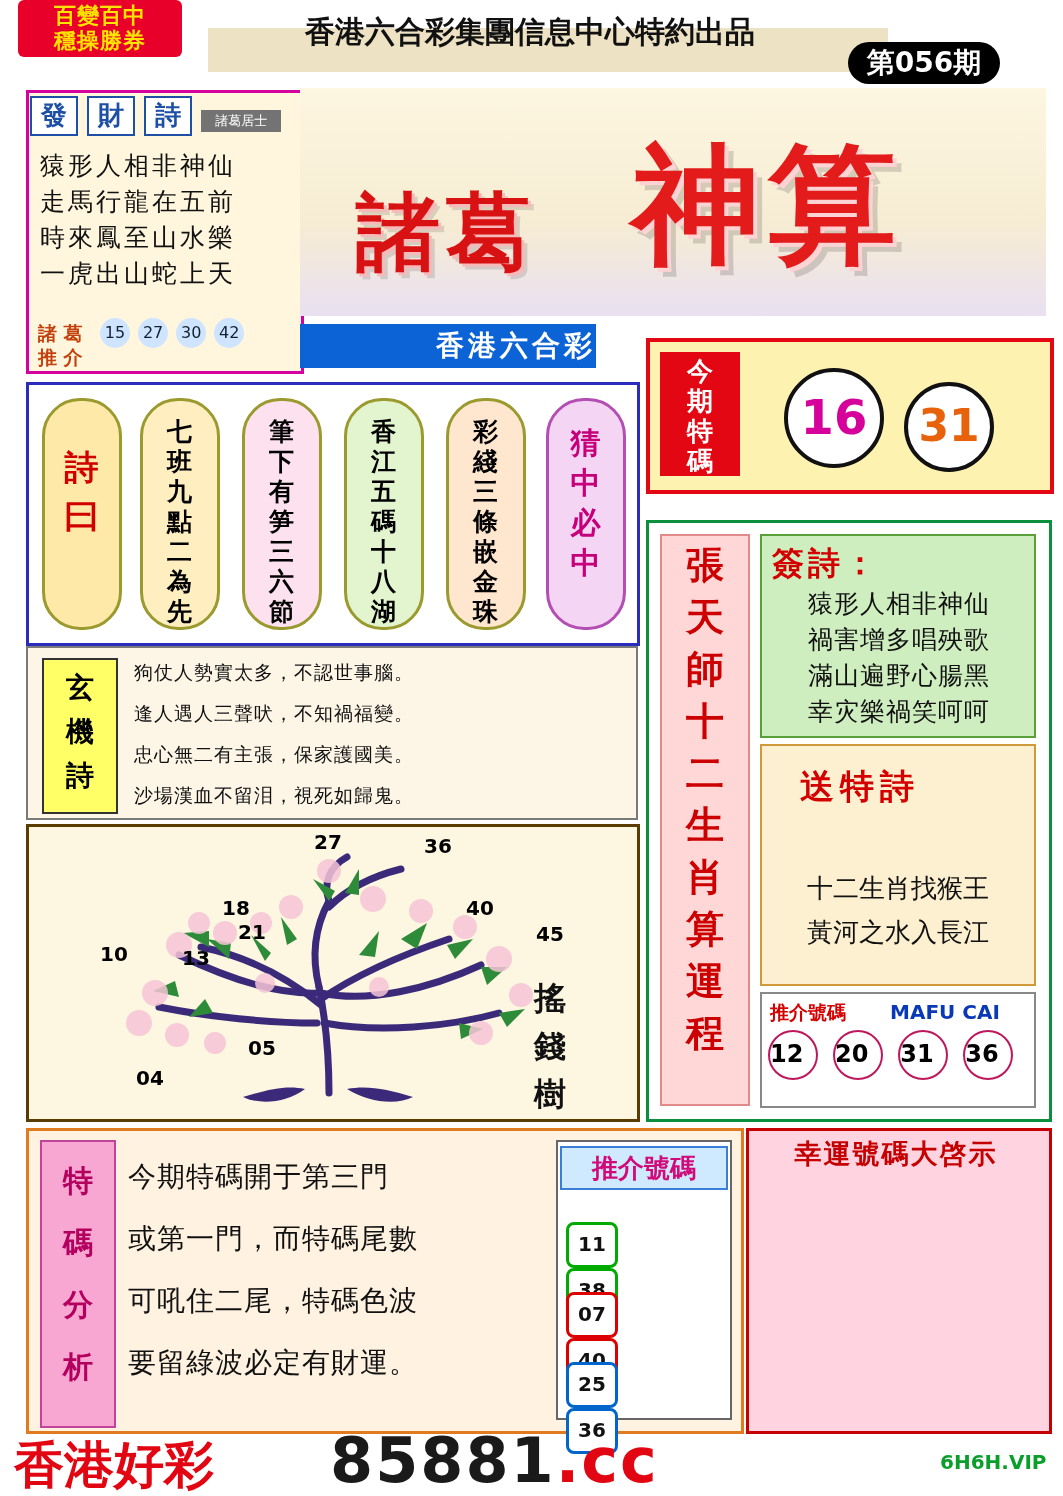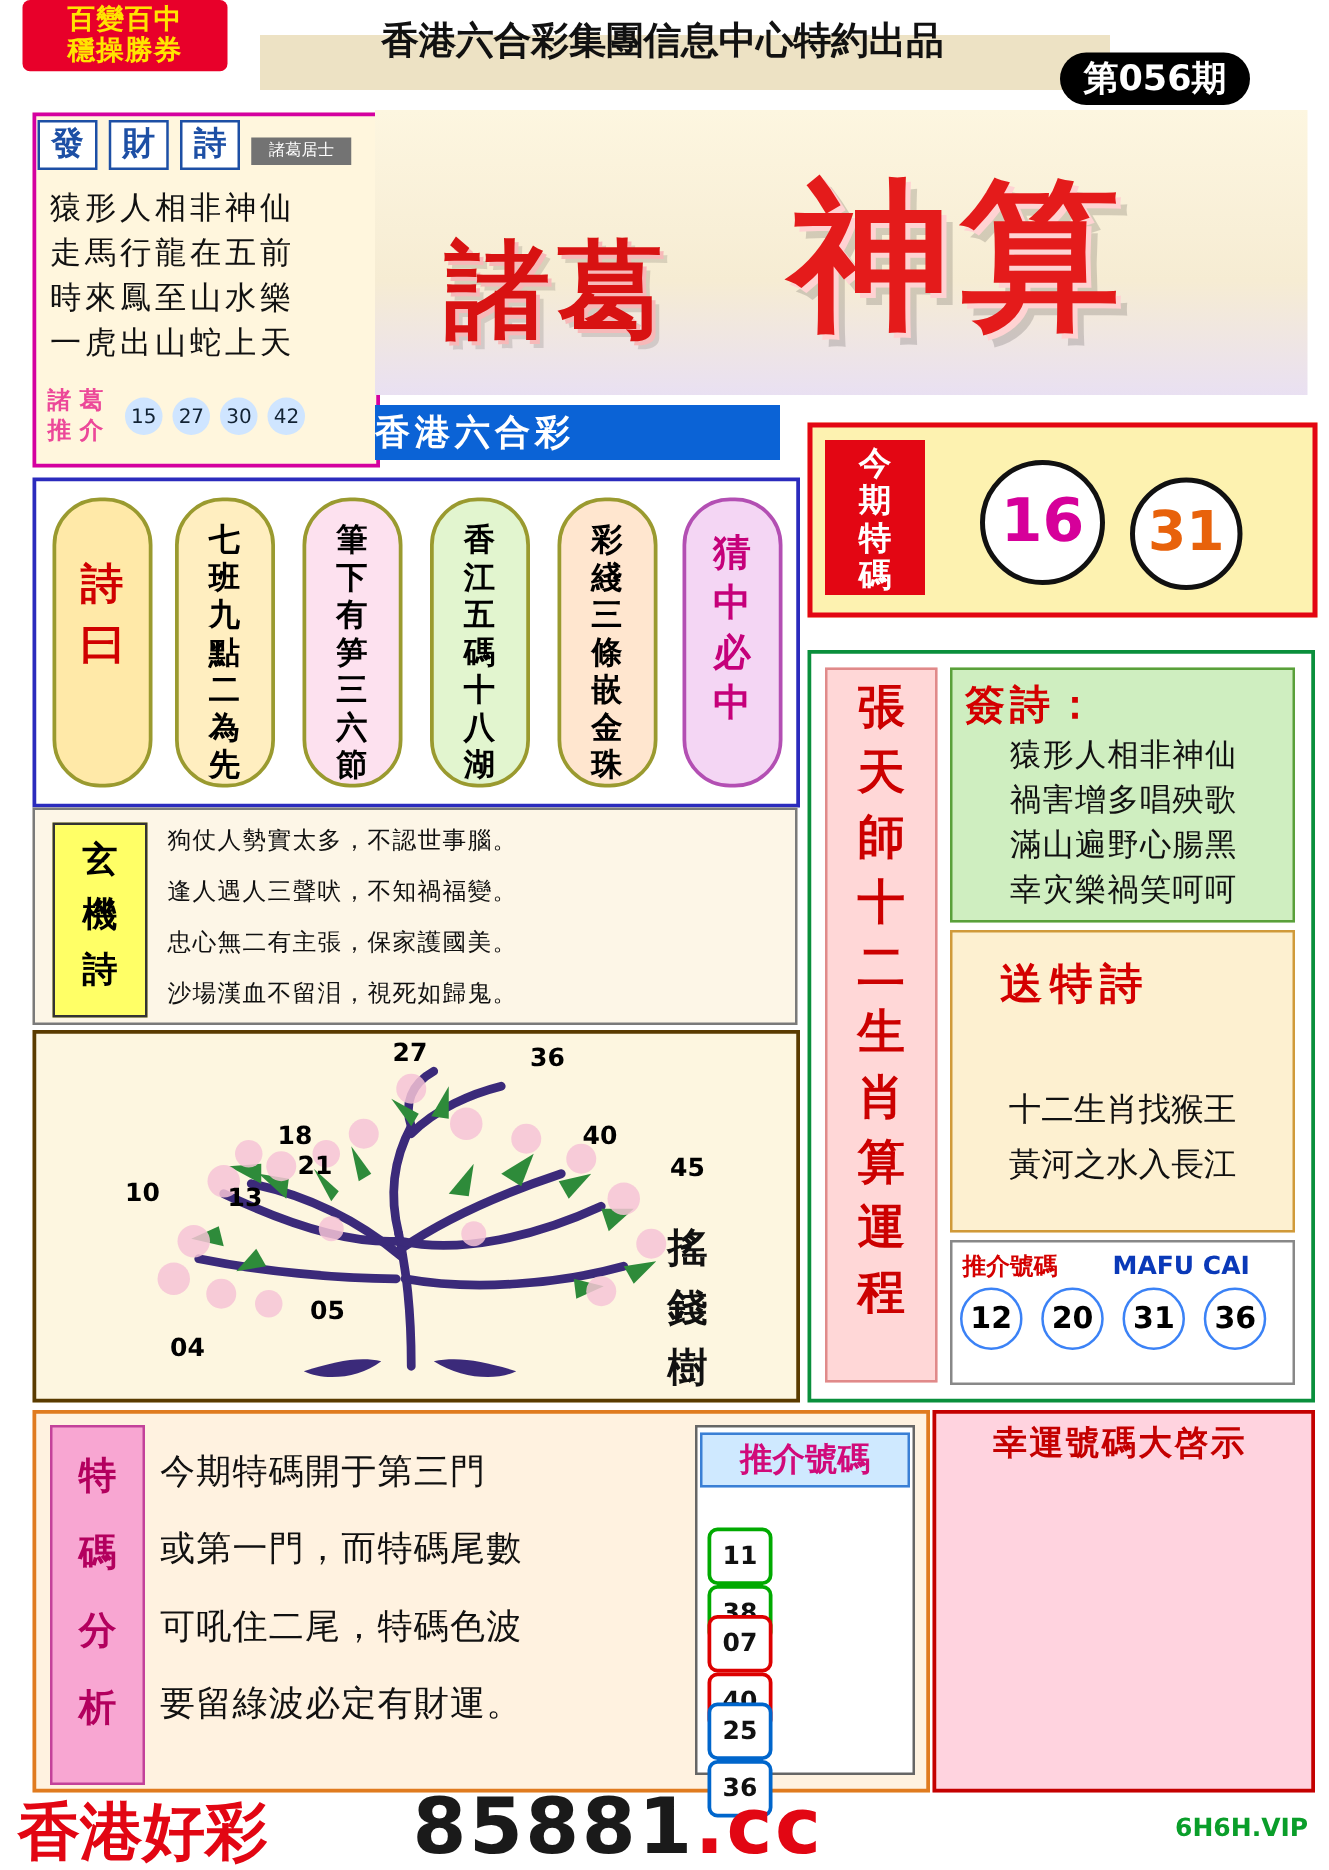--- a/index.html
+++ b/index.html
@@ -34,38 +34,38 @@
     background:#fff6dd;border:3px solid #d400a0;}
   .poem-hd{position:absolute;left:30px;top:96px;width:264px;height:40px;}
   .ph-ch{display:inline-block;width:44px;height:36px;margin-right:4px;
     background:#fff;border:2px solid #1d4fa5;color:#1d4fa5;font-size:26px;
     font-weight:bold;text-align:center;line-height:34px;vertical-align:top;}
   .ph-tag{display:inline-block;width:80px;height:22px;background:#737373;
     color:#fff;font-size:13px;text-align:center;line-height:22px;margin-top:14px;}
   .poem-lines{position:absolute;left:40px;top:148px;width:250px;
     font-size:25px;line-height:36px;color:#111;letter-spacing:3px;}
   .poem-rec{position:absolute;left:38px;top:308px;width:250px;height:50px;}
-  .prec-lbl{position:absolute;left:0;top:0;width:54px;font-size:19px;
-    color:#ec4899;line-height:24px;font-weight:bold;}
+  .prec-lbl{position:absolute;left:0;top:13px;width:54px;font-size:19px;
+    color:#c2410c;line-height:24px;font-weight:bold;}
   .prec-nums{position:absolute;left:62px;top:10px;}
   .prec-nums span{display:inline-block;width:30px;height:30px;border-radius:50%;
     background:#cfe5ff;color:#123; font-size:16px;text-align:center;line-height:30px;
     margin-right:3px;}
 
   
   .bigtitle{position:absolute;left:300px;top:88px;width:746px;height:228px;
     background:linear-gradient(180deg,#fdf6e0 0%,#f6ecd3 60%,#e9e0f2 100%);}
   .bt-zhu{position:absolute;left:356px;top:176px;font-size:84px;font-weight:bold;
     color:#d81212;text-shadow:3px 3px 0 #f7b9b9,6px 6px 0 rgba(0,0,0,.12);
     font-family:"DejaVu Serif","Liberation Serif",serif;letter-spacing:6px;}
   .bt-shen{position:absolute;left:632px;top:120px;font-size:128px;font-weight:bold;
     color:#e41b1b;text-shadow:4px 4px 0 #ffd3d3,9px 9px 0 rgba(0,0,0,.15);
     font-family:"DejaVu Serif","Liberation Serif",serif;letter-spacing:8px;}
-  .bt-blue{position:absolute;left:300px;top:324px;width:324px;height:44px;
-    background:#0b63d6;color:#fff;font-size:28px;font-weight:bold;text-align:left;
+  .bt-blue{position:absolute;left:300px;top:324px;width:296px;height:44px;
+    background:#0b63d6;color:#fff;font-size:28px;font-weight:bold;text-align:right;
     line-height:44px;letter-spacing:4px;}
 
   
   .todaybox{position:absolute;left:646px;top:338px;width:400px;height:148px;
     background:#fdf2b0;border:4px solid #e30613;}
   .tb-lbl{position:absolute;left:660px;top:352px;width:80px;height:120px;
     background:#e30613;color:#fff;font-size:26px;font-weight:bold;text-align:center;
     line-height:30px;padding-top:4px;}
   .tb-ball{position:absolute;width:92px;height:92px;border-radius:50%;
     background:#fff;border:4px solid #111;font-size:48px;font-weight:bold;
@@ -125,22 +125,22 @@
   .song-l{position:absolute;left:770px;top:866px;width:256px;font-size:26px;
     line-height:44px;color:#111;text-align:center;}
   .recbox{position:absolute;left:760px;top:992px;width:272px;height:112px;
     background:#fff;border:2px solid #888;}
   .rec-lbl{position:absolute;left:770px;top:1000px;font-size:19px;color:#d40000;
     font-weight:bold;}
   .rec-en{position:absolute;left:890px;top:1000px;font-size:20px;color:#0a39b8;
     font-weight:bold;}
   .rec-nums{position:absolute;left:768px;top:1030px;}
   .rec-nums span{display:inline-block;width:46px;height:46px;border-radius:50%;
-    background:#fff;border:2px solid #3b82f6;font-size:24px;font-weight:bold;
-    text-align:center;line-height:44px;margin-right:10px;}
+    background:#fff;border:2px solid #be185d;font-size:24px;font-weight:bold;
+    text-align:left;line-height:44px;margin-right:10px;}
 
   
   .anabox{position:absolute;left:26px;top:1128px;width:712px;height:300px;
     background:#fff2e0;border:3px solid #e07b1f;}
   .ana-lbl{position:absolute;left:40px;top:1140px;width:72px;height:276px;
     background:#f8a6d2;border:2px solid #c3429a;color:#b3005e;font-size:30px;
     font-weight:bold;text-align:center;line-height:62px;padding-top:8px;}
   .ana-lines{position:absolute;left:128px;top:1146px;width:420px;font-size:28px;
     line-height:62px;color:#111;letter-spacing:1px;}
   .tjbox{position:absolute;left:556px;top:1140px;width:172px;height:276px;

